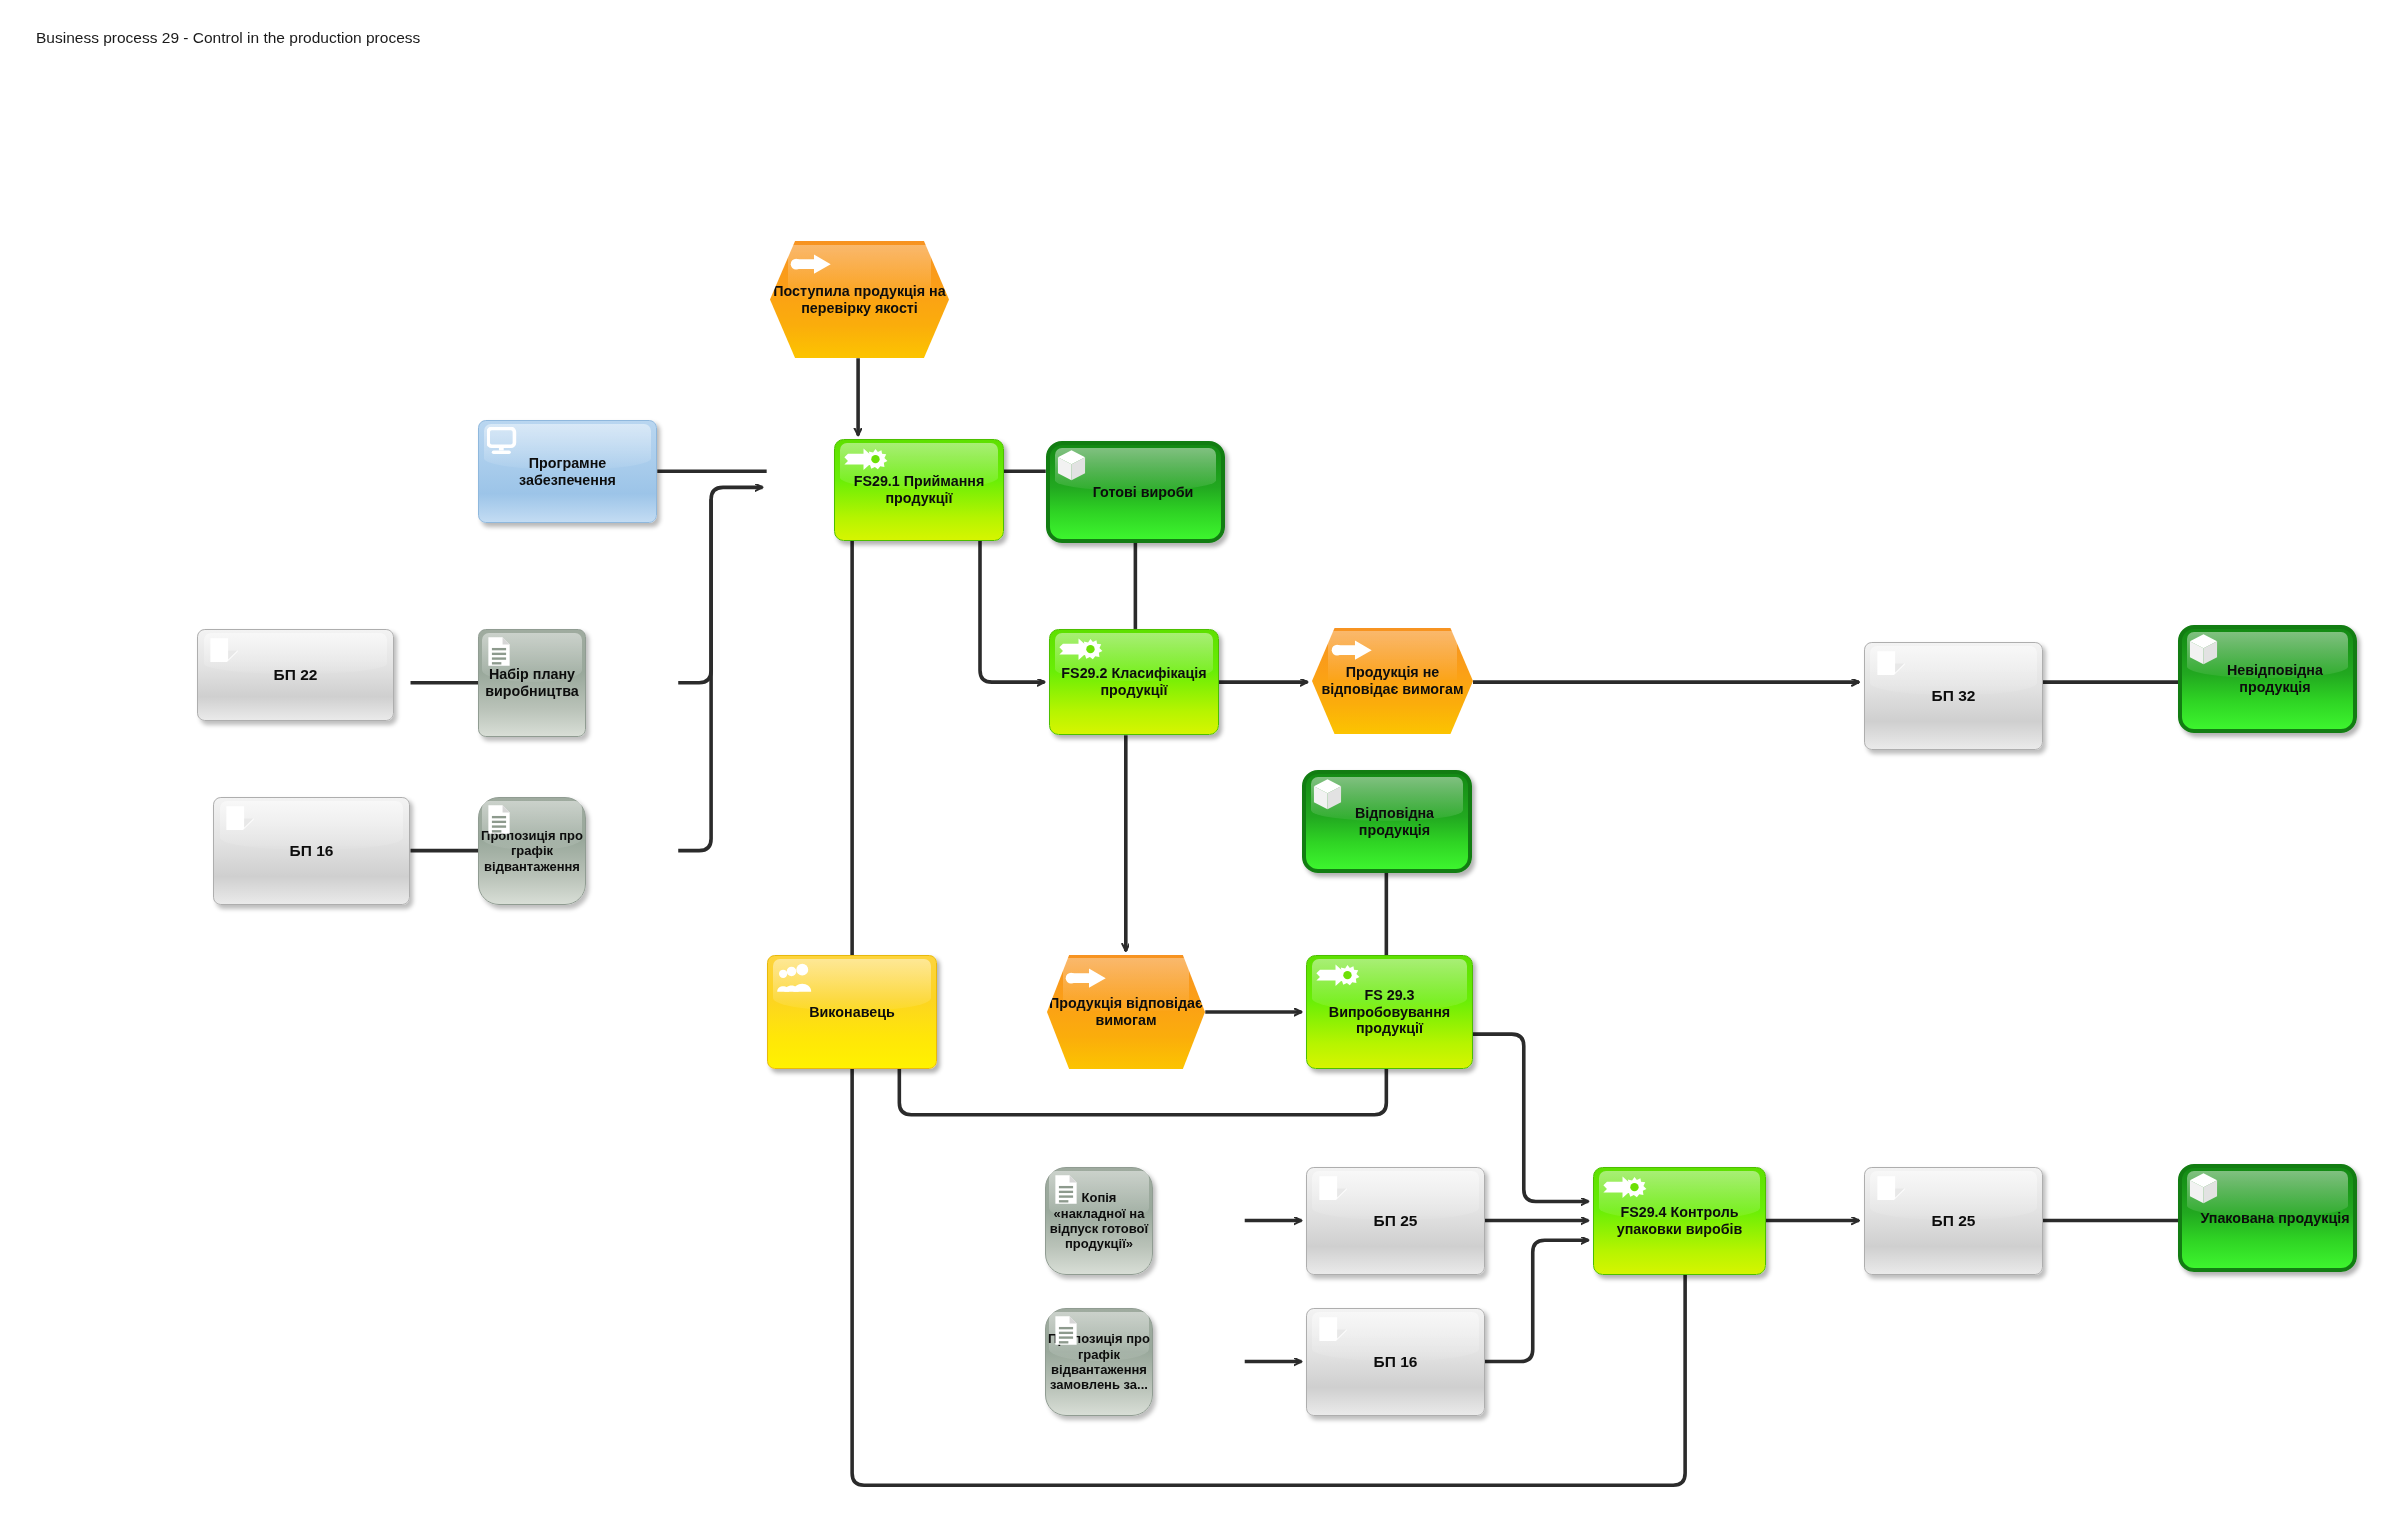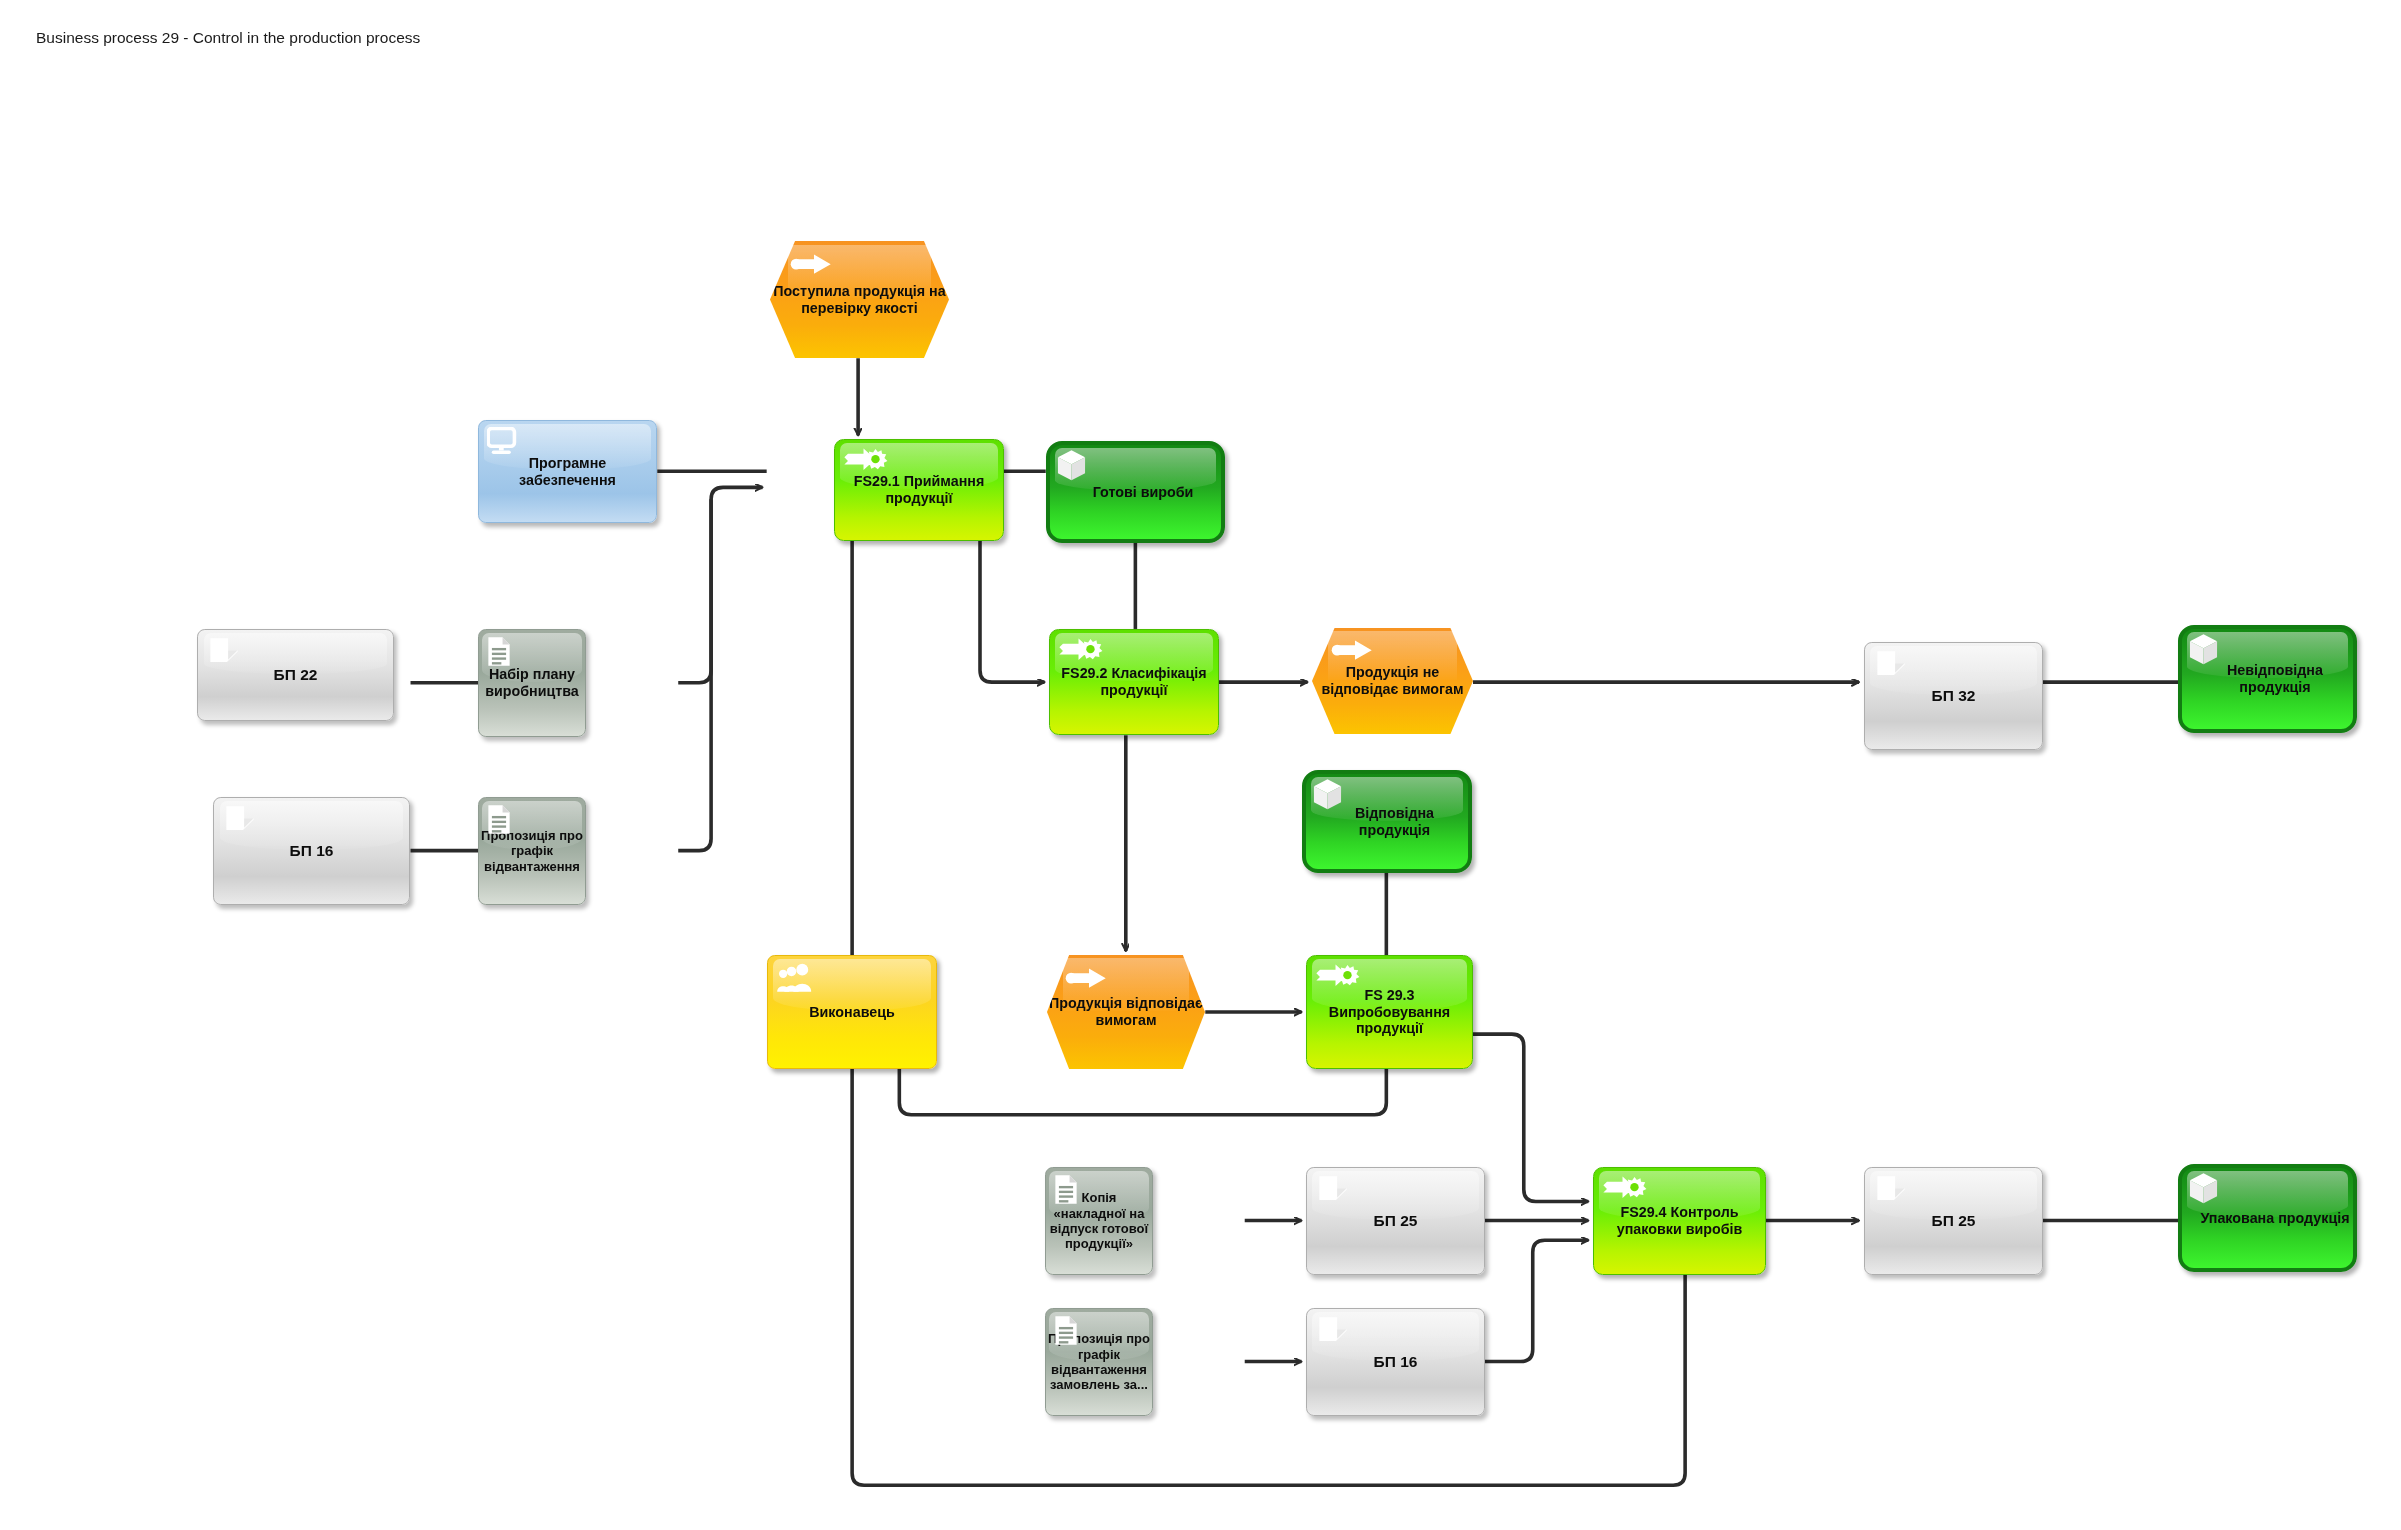--- a/index.html
+++ b/index.html
@@ -55,21 +55,21 @@
   
   .n-bp{border-radius:7.8px;border:1.8px solid #aeaeae;
      background:linear-gradient(to bottom,#f3f3f3 0%,#e2e2e2 42%,#cfcfcf 74%,#eaeaea 100%);
      box-shadow:3px 3.6px 4.2px rgba(0,0,0,.26);}
 
   
   .n-doc{border-radius:7.8px;border:1.8px solid #909c92;
      background:linear-gradient(to bottom,#9fab9f 0%,#99a89b 40%,#b9c2b8 74%,#d8ded6 100%);
      box-shadow:3px 3.6px 4.2px rgba(0,0,0,.26);}
 
-  .t22{font-size:13px;}
+  .t22{font-size:13px;border-radius:21px;}
   .t24{font-size:14.3px;}
   .t26{font-size:15.5px;}
 </style>
 </head>
 <body>
 
 <div id="canvas">
 
   <div id="title">Business process 29 - Control in the production process</div>
 

